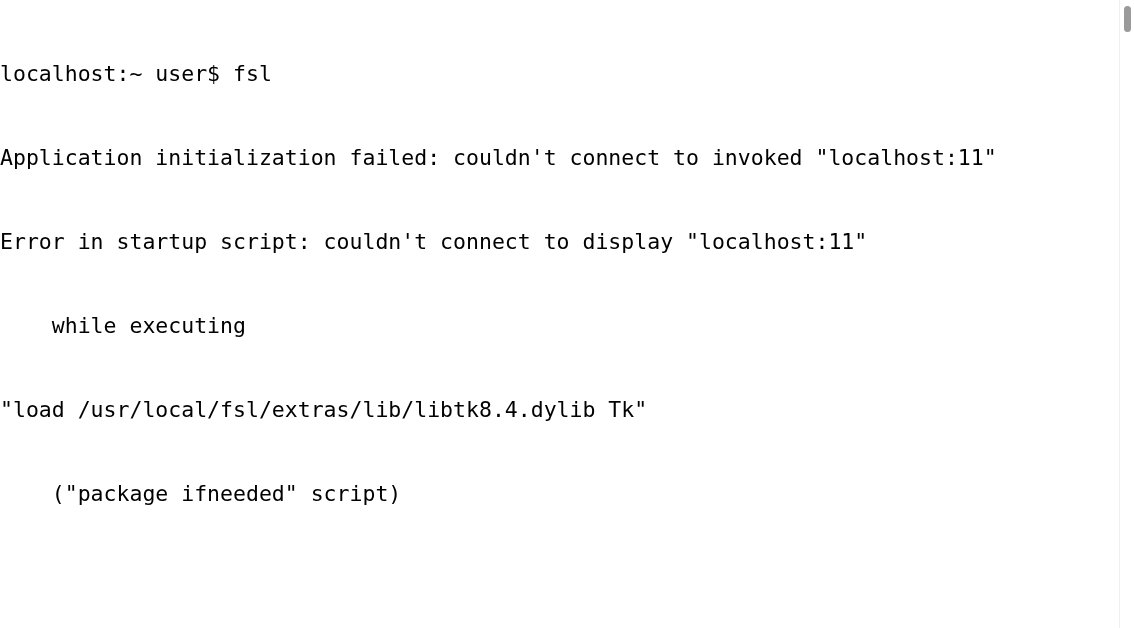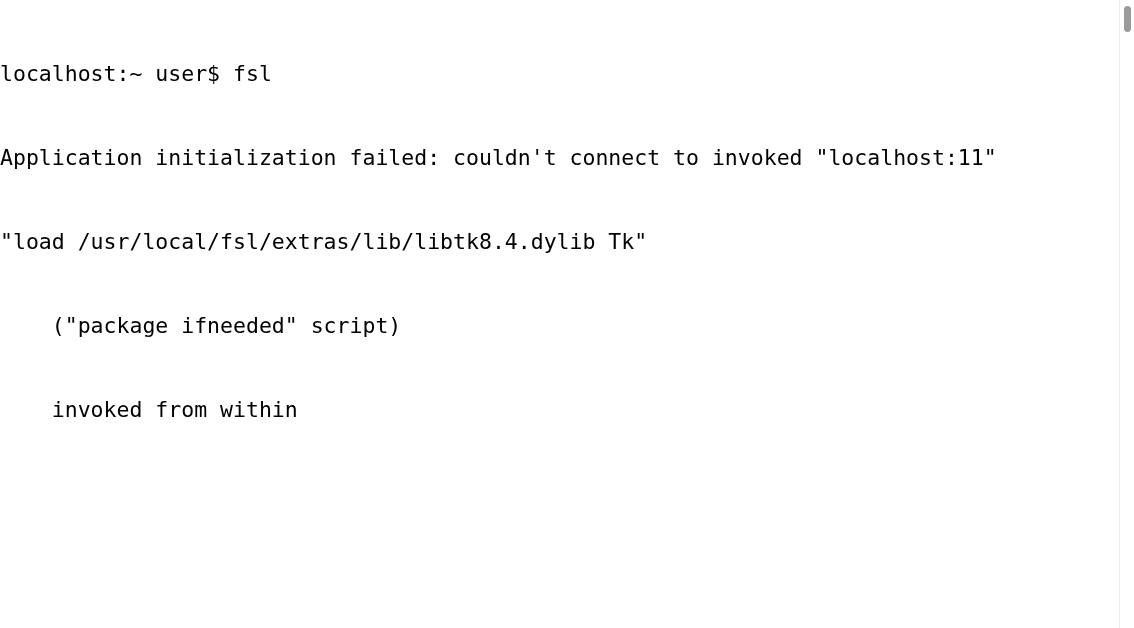--- a/index.html
+++ b/index.html
@@ -70,23 +70,24 @@
   }
 </style>
 </head>
 <body>
 
 <div id="terminal-window">
 
   <div id="terminal-output">
     <span class="term-line">localhost:~ user$ fsl</span>
     <span class="term-line">Application initialization failed: couldn't connect to invoked "localhost:11"</span>
+    <span class="term-line">Error in startup script: couldn't connect to display "localhost:11"</span>
+    <span class="term-line">    while executing</span>
     <span class="term-line">"load /usr/local/fsl/extras/lib/libtk8.4.dylib Tk"</span>
     <span class="term-line">    ("package ifneeded" script)</span>
-    <span class="term-line">    invoked from within</span>
     
     
     
     
     
     
     
     
     
     

